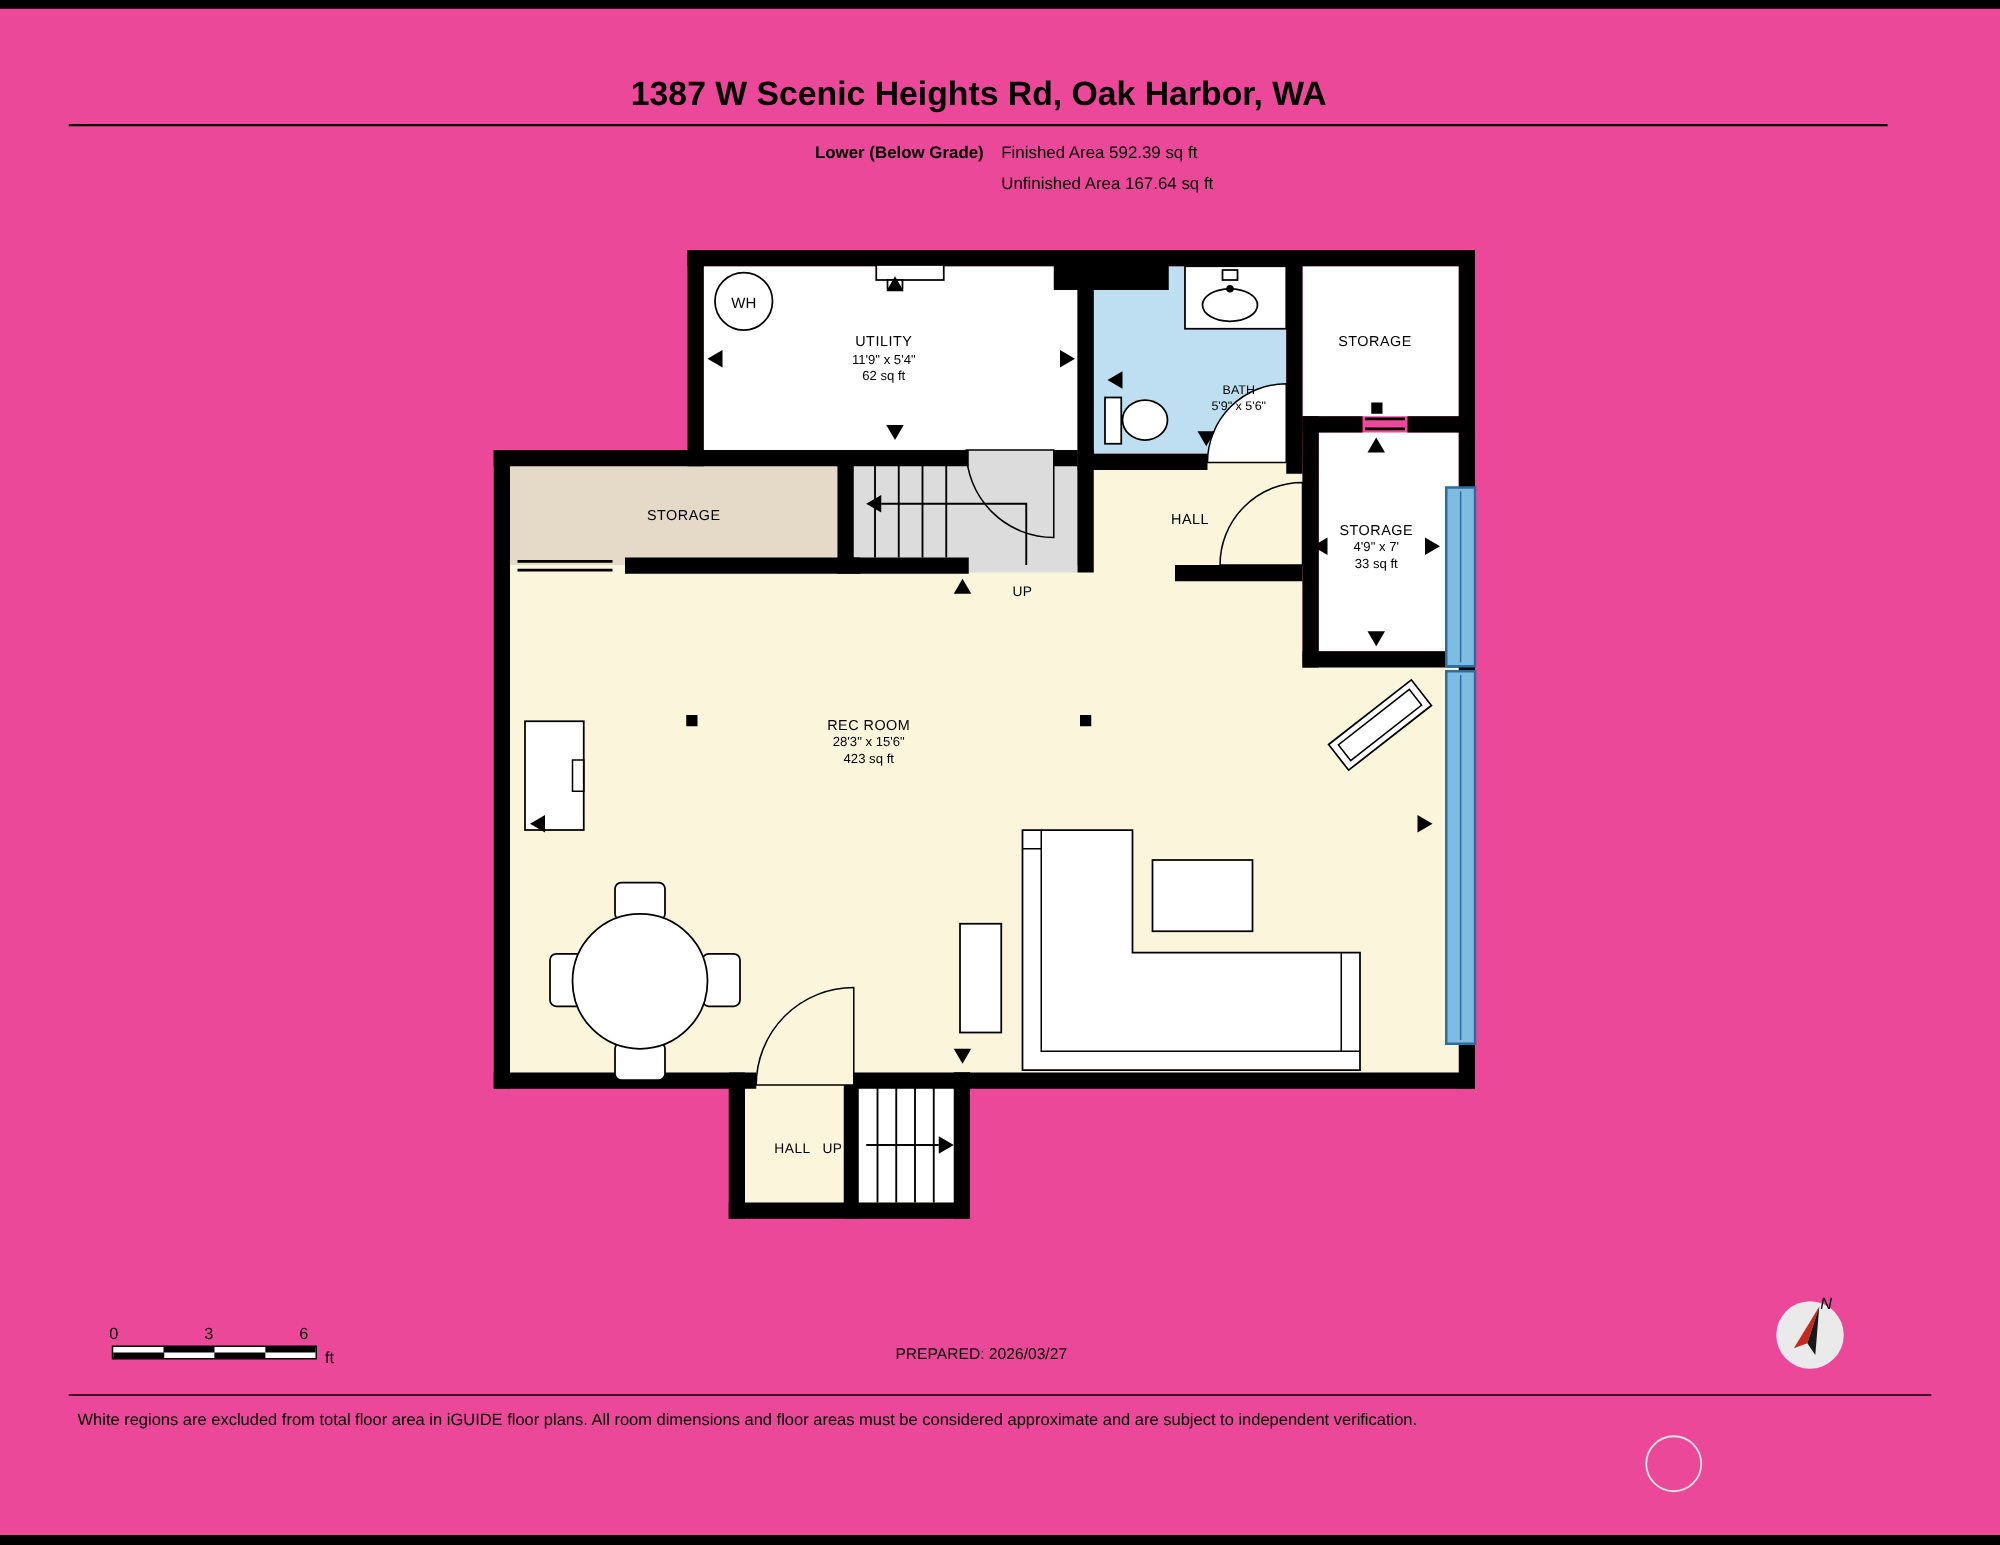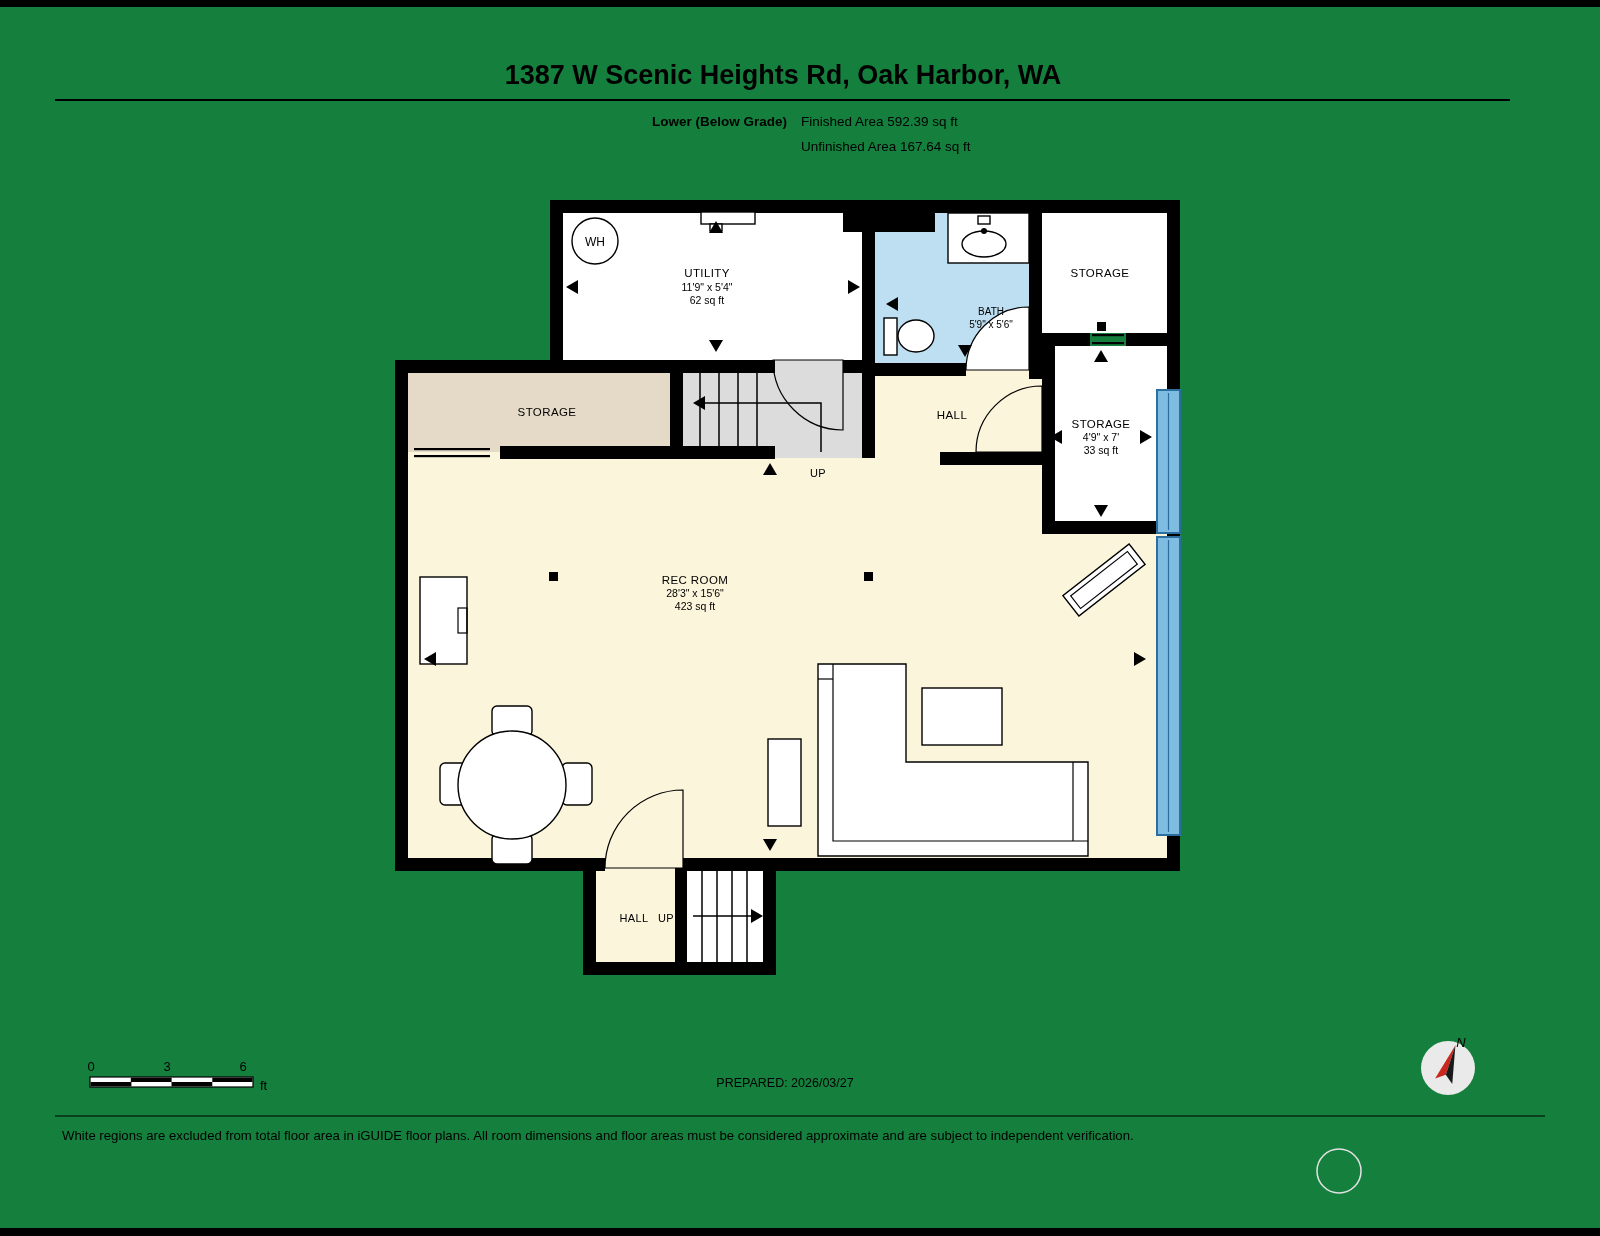--- a/index.html
+++ b/index.html
@@ -1,16 +1,16 @@
 <!DOCTYPE html>
 <html><head>
 <meta charset="utf-8">
 <style>
   html,body { margin:0; padding:0; background:#fff; }
-  .page { position:relative; width:1600px; height:1236px; background:#15803d; overflow:hidden; }
+  .page { position:relative; width:1600px; height:1236px; background:#ec4899; overflow:hidden; }
   svg.plan-svg { position:absolute; left:0; top:0; }
   svg text { font-family:"Liberation Sans", sans-serif; fill:#000; }
   .t-title { font-size:27px; font-weight:bold; }
   .t-sub   { font-size:13.5px; }
   .t-sub-b { font-size:13.5px; font-weight:bold; }
   .t-name  { font-size:11.5px; letter-spacing:.4px; }
   .t-dim   { font-size:10.5px; }
   .t-small { font-size:10px; }
   .t-up    { font-size:11px; letter-spacing:.4px; }
   .t-wh    { font-size:12px; }

